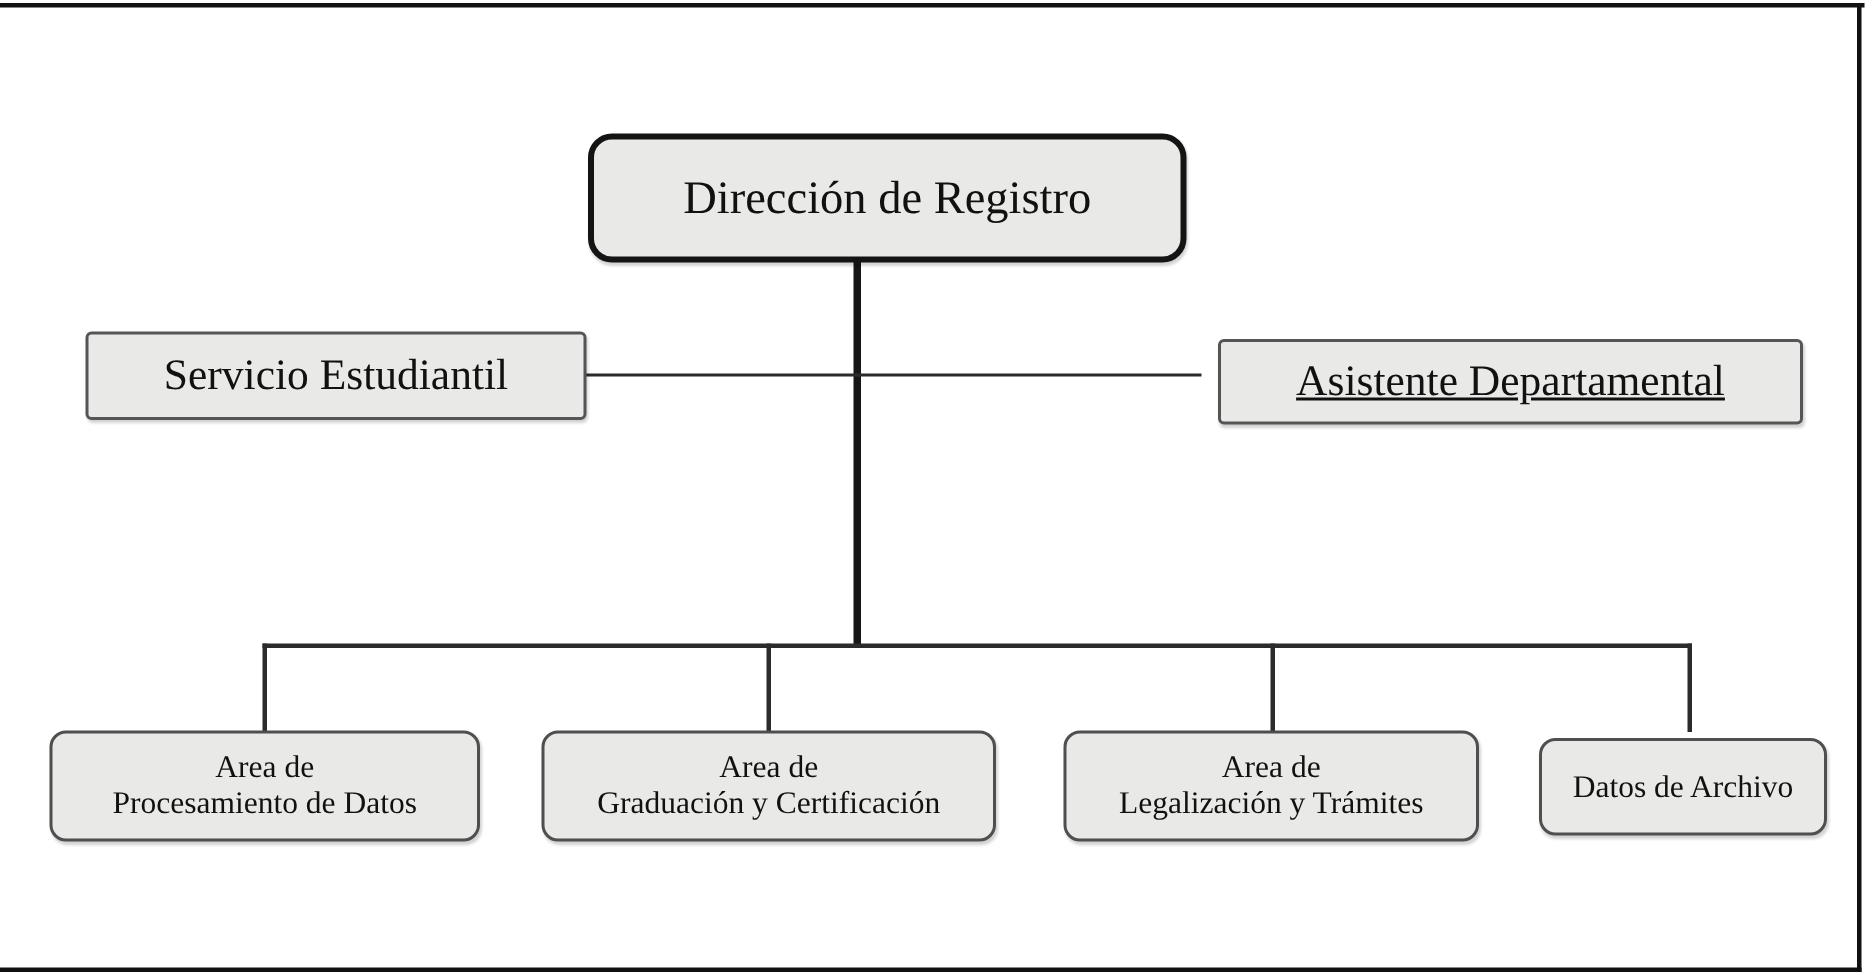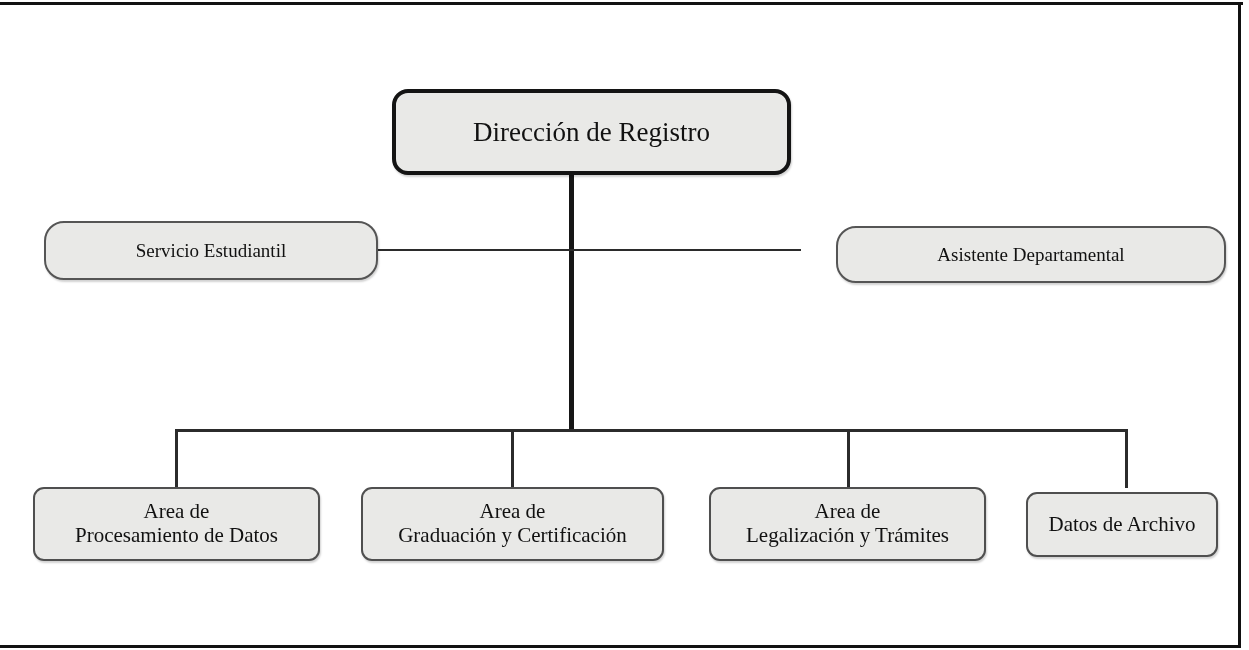--- a/index.html
+++ b/index.html
@@ -45,26 +45,27 @@
     justify-content: center;
     text-align: center;
     color: #111111;
     line-height: 1.12;
     z-index: 3;
     box-shadow: 1px 2px 2px rgba(0,0,0,0.18);
   }
   .node.root {
     border: 4px solid #141414;
     border-radius: 16px;
-    font-size: 27px;
+    font-size: 31px;
   }
   .node.staff {
     border: 2px solid #555555;
-    border-radius: 20px;
-    font-size: 19px;
+    border-radius: 4px;
+    font-size: 29px;
+    margin-left: 13px;
   }
   .node.unit {
     border: 2px solid #4f4f4f;
     border-radius: 11px;
     font-size: 21px;
   }
   .node .label {
     display: block;
     padding: 0 10px;
     white-space: pre-line;
@@ -92,21 +93,21 @@
   <div class="conn" style="left:1125px; top:429px; width:3px; height:59px;"></div>
 
   <div class="node root" style="left:392px; top:89px; width:399px; height:86px;">
     <span class="label">Dirección de Registro</span>
   </div>
 
   <div class="node staff" style="left:44px; top:221px; width:334px; height:59px;">
     <span class="label">Servicio Estudiantil</span>
   </div>
 
-  <div class="node staff" style="left:836px; top:226px; width:390px; height:57px;">
+  <div class="node staff" style="left:799px; top:226px; width:390px; height:57px;text-decoration:underline;">
     <span class="label">Asistente Departamental</span>
   </div>
 
   <div class="node unit" style="left:33px; top:487px; width:287px; height:74px;">
     <span class="label">Area de
 Procesamiento de Datos</span>
   </div>
 
   <div class="node unit" style="left:361px; top:487px; width:303px; height:74px;">
     <span class="label">Area de

